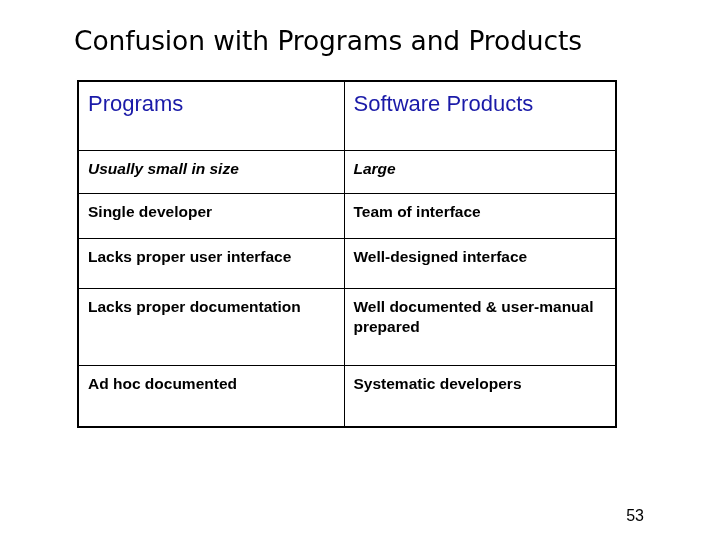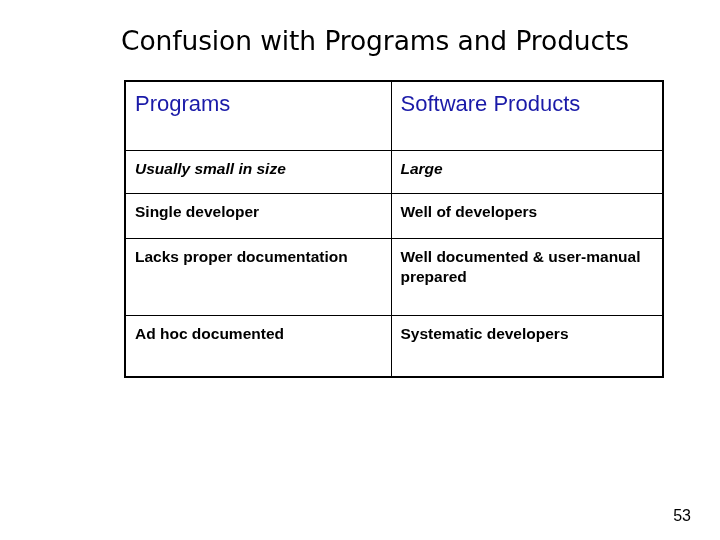--- a/index.html
+++ b/index.html
@@ -13,21 +13,20 @@
     font-family: "Liberation Sans", sans-serif;
     overflow: hidden;
     position: relative;
   }
 
   .slide {
     position: relative;
     width: 664px;
     height: 540px;
     background: #ffffff;
-    margin-left: 47px;
   }
 
   .slide-title {
     position: absolute;
     left: 74px;
     top: 26px;
     width: 600px;
     font-family: "DejaVu Sans", "Liberation Sans", sans-serif;
     font-size: 26.5px;
     font-weight: 400;
@@ -109,21 +108,25 @@
         <tr class="header-row">
           <td>Programs</td>
           <td>Software Products</td>
         </tr>
         <tr class="r1">
           <td>Usually small in size</td>
           <td>Large</td>
         </tr>
         <tr class="r3">
           <td>Single developer</td>
-          <td>Well of developers</td>
+          <td>Team of interface</td>
+        </tr>
+        <tr class="r4">
+          <td>Lacks proper user interface</td>
+          <td>Well-designed interface</td>
         </tr>
         <tr class="r5">
           <td>Lacks proper documentation</td>
           <td>Well documented &amp; user-manual prepared</td>
         </tr>
         <tr class="r6">
           <td>Ad hoc documented</td>
           <td>Systematic developers</td>
         </tr>
       </tbody>

